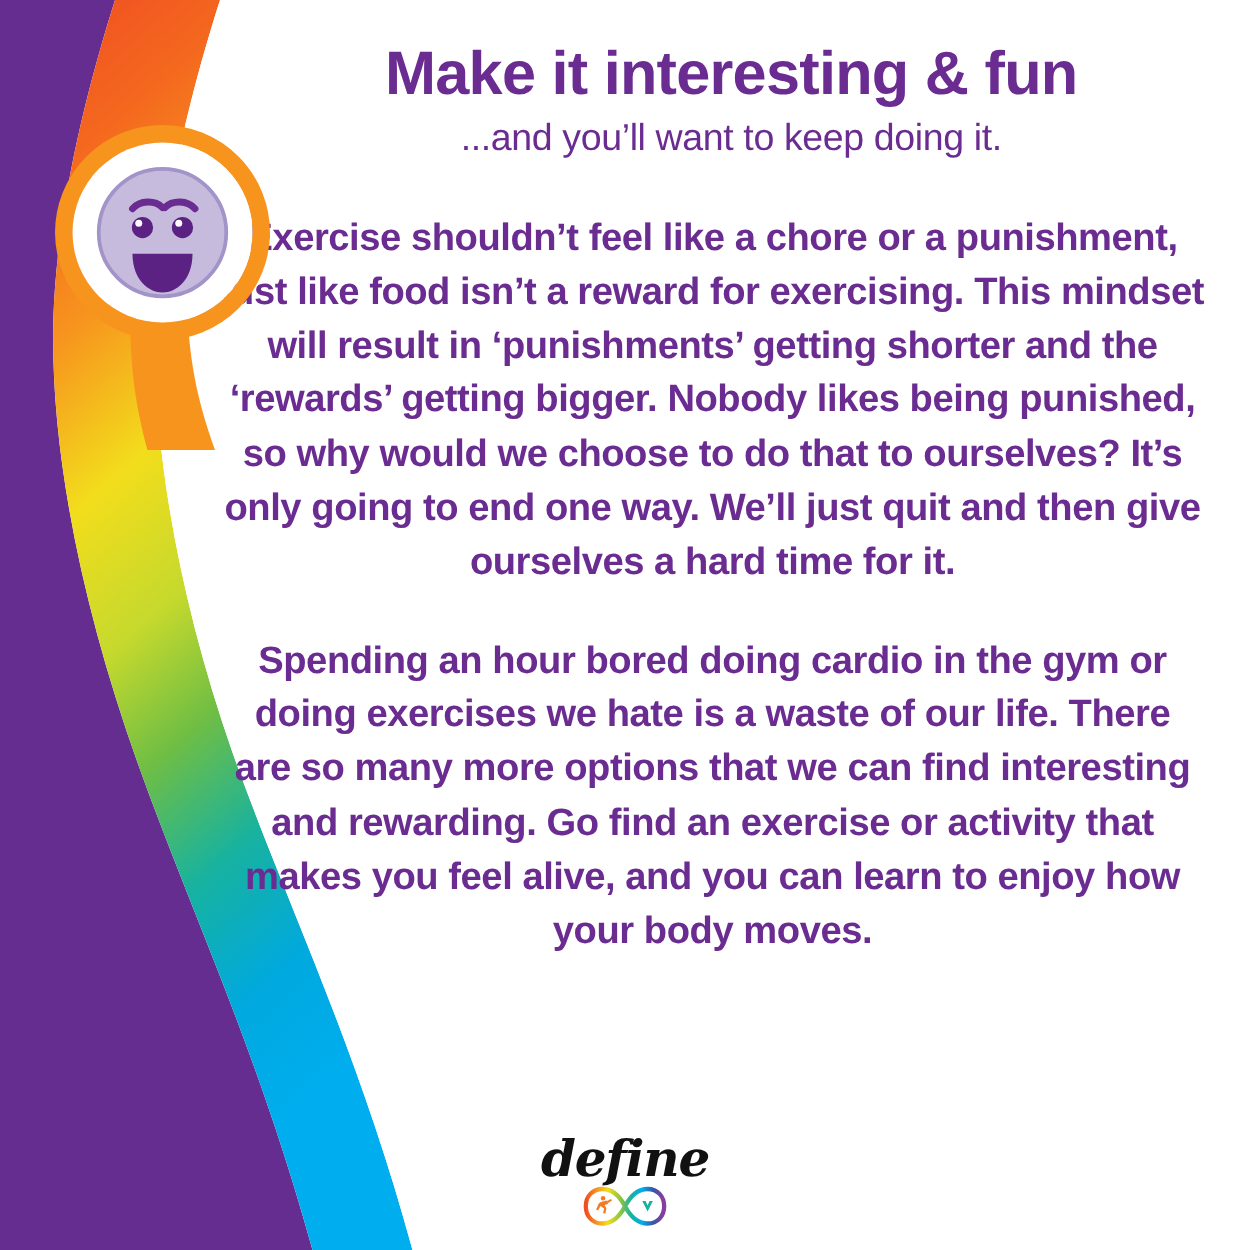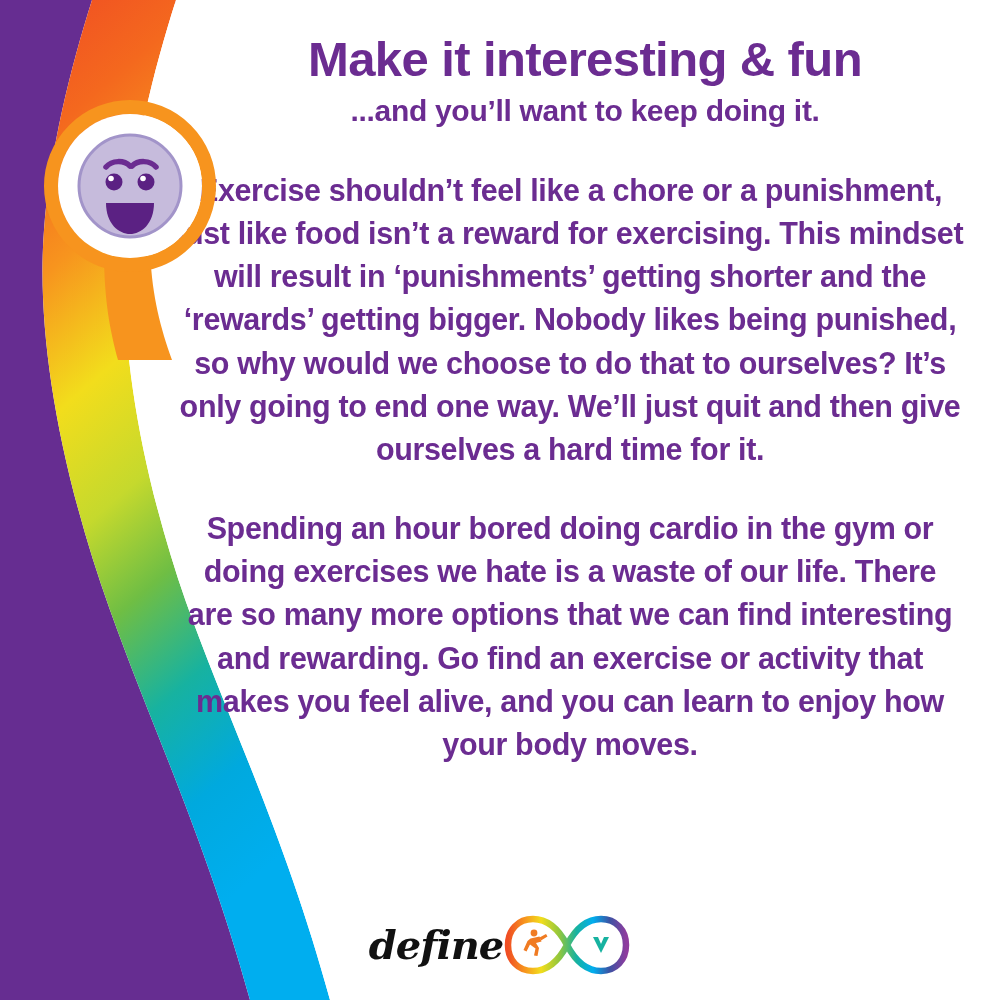--- a/index.html
+++ b/index.html
@@ -53,21 +53,21 @@
     letter-spacing:-0.6px;
     line-height:1.06;
     padding-left:30px;
   }
   #subtitle {
     margin-top:8px;
     width:100%;
     text-align:center;
     color:#6B2C91;
     font-size:30px;
-    font-weight:bold;
+    font-weight:normal;
     letter-spacing:-0.3px;
     line-height:1.1;
     padding-left:30px;
   }
 
   .para {
     color:#6B2C91;
     font-size:30.5px;
     font-weight:bold;
     line-height:1.415;
@@ -80,20 +80,21 @@
 
   
   #footer-logo {
     position:absolute;
     left:0; right:0; bottom:18px;
     height:74px;
     z-index:4;
     display:flex;
     align-items:center;
     justify-content:center;
+    flex-direction:column;
   }
   .logo-word {
     font-family:"DejaVu Serif", serif;
     font-style:italic;
     font-weight:bold;
     font-size:40px;
     color:#111111;
     letter-spacing:-1px;
     line-height:1;
   }

